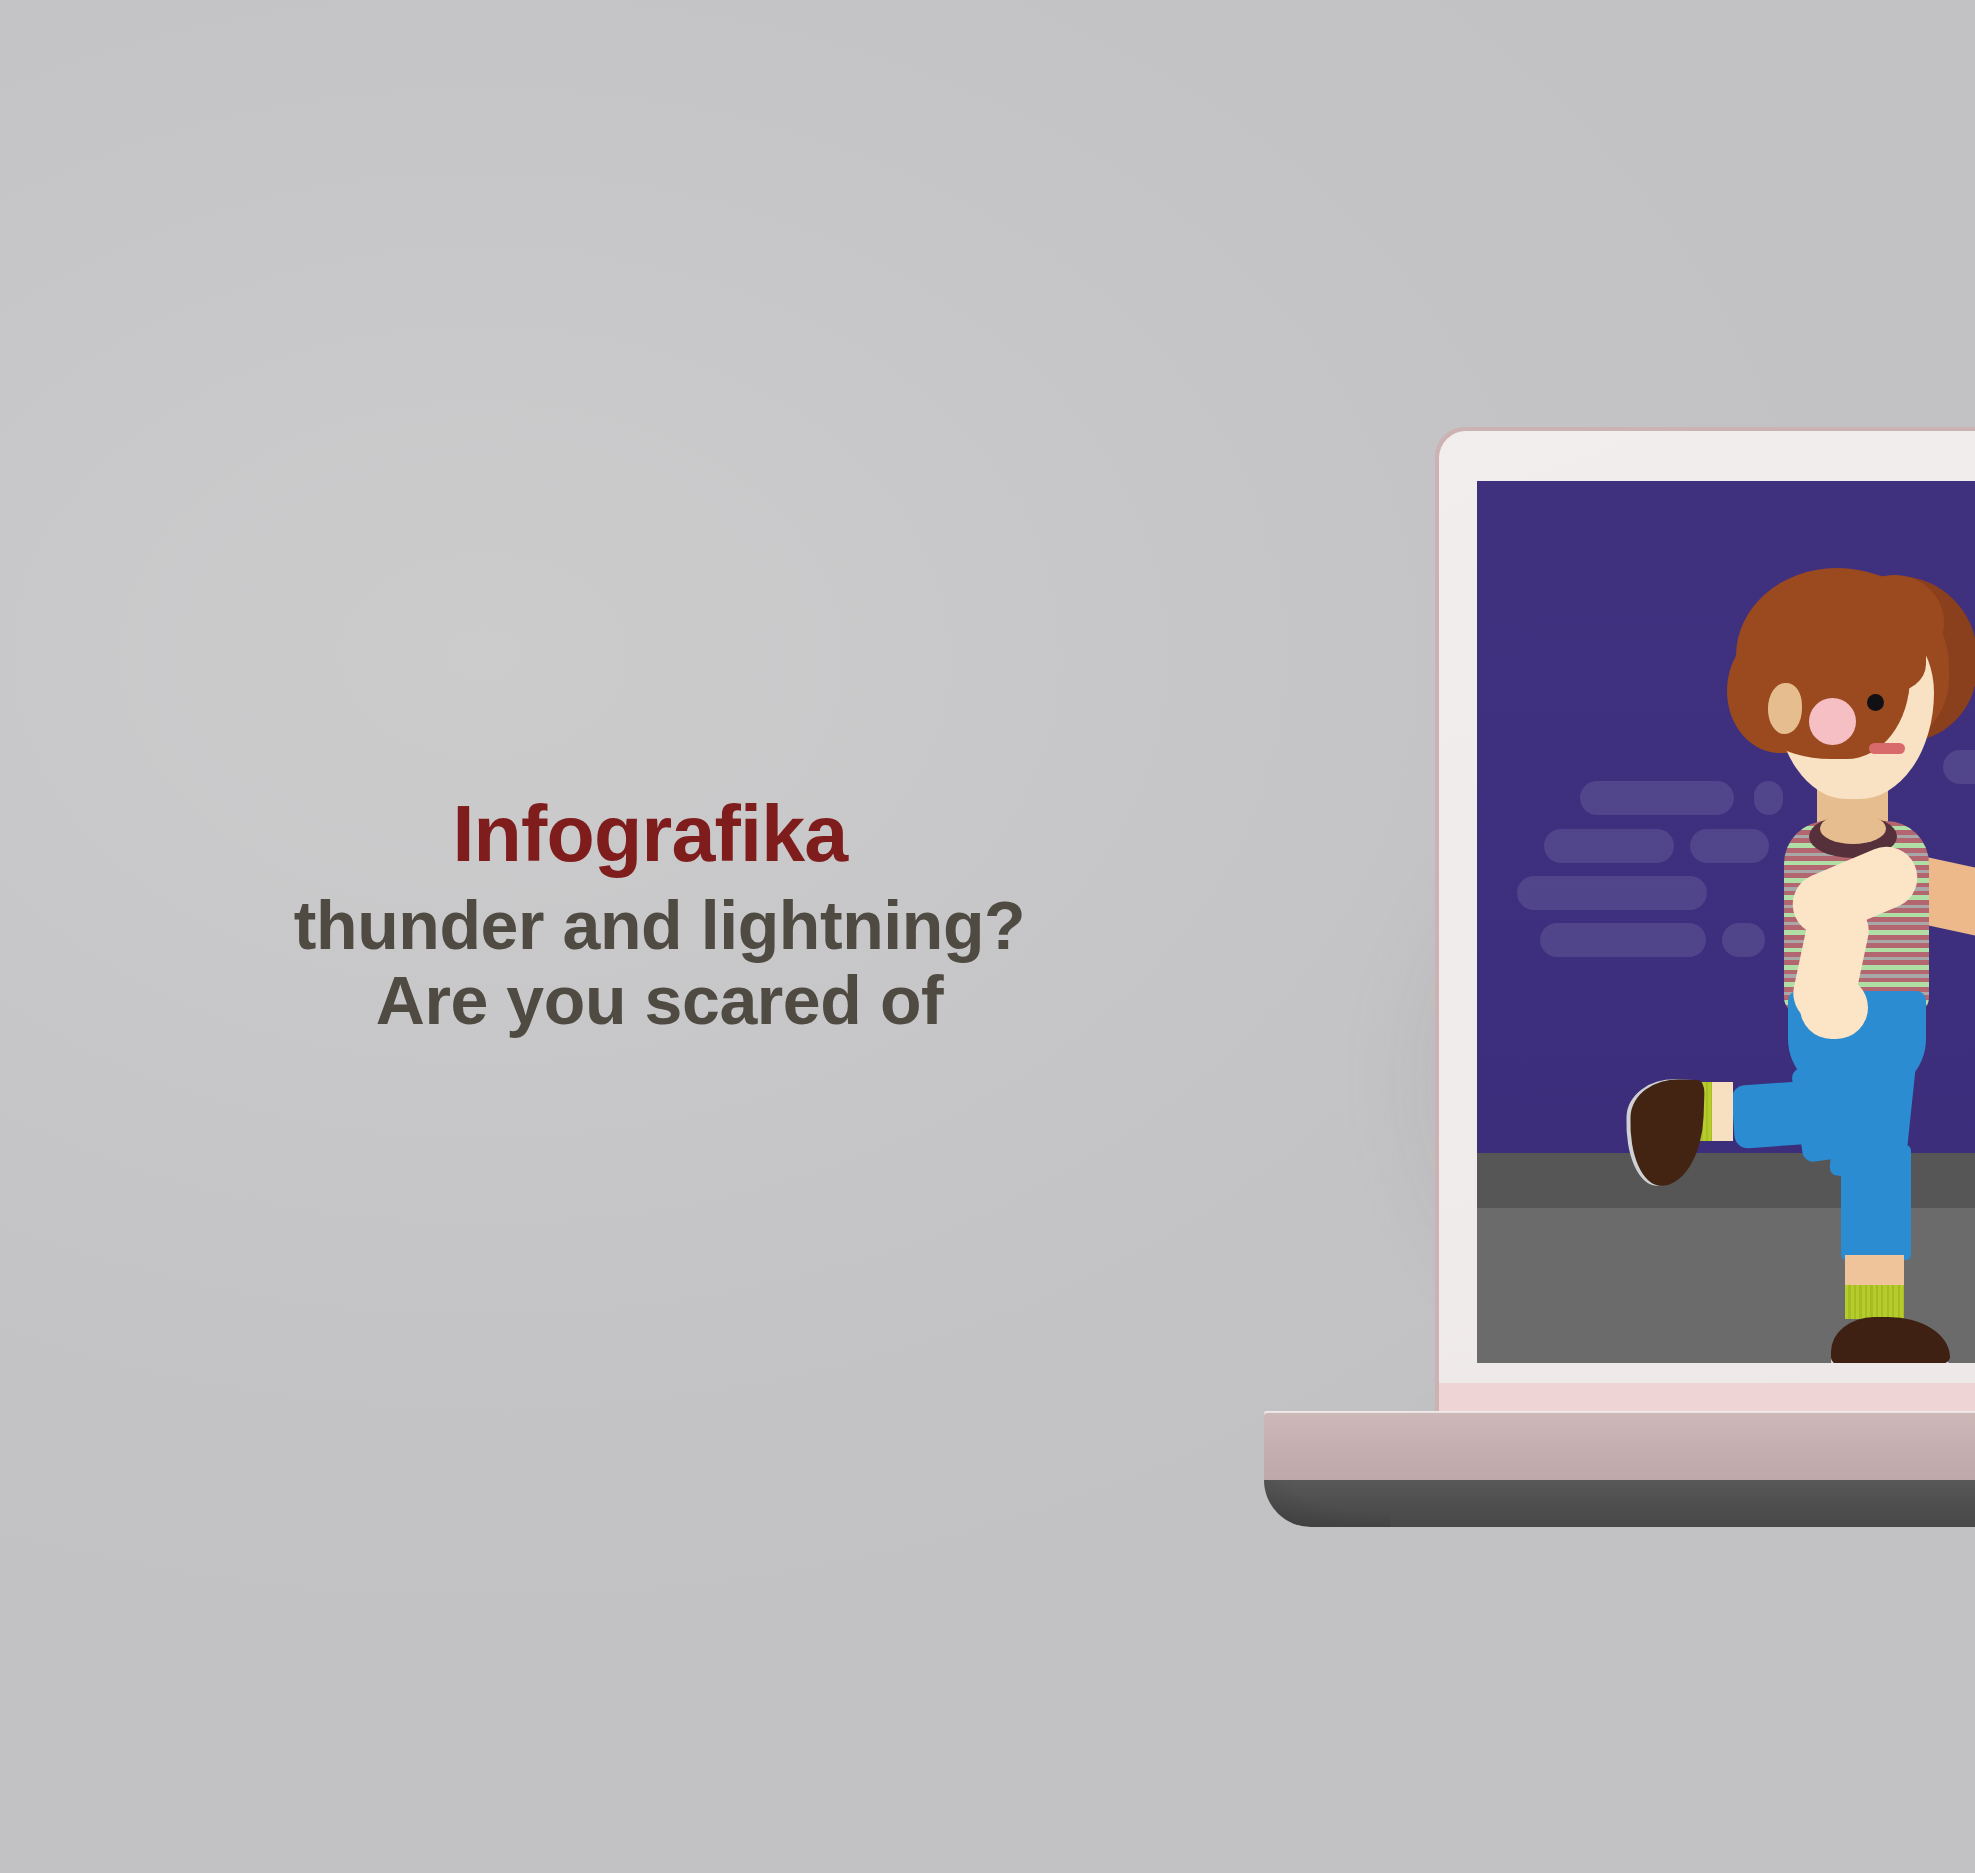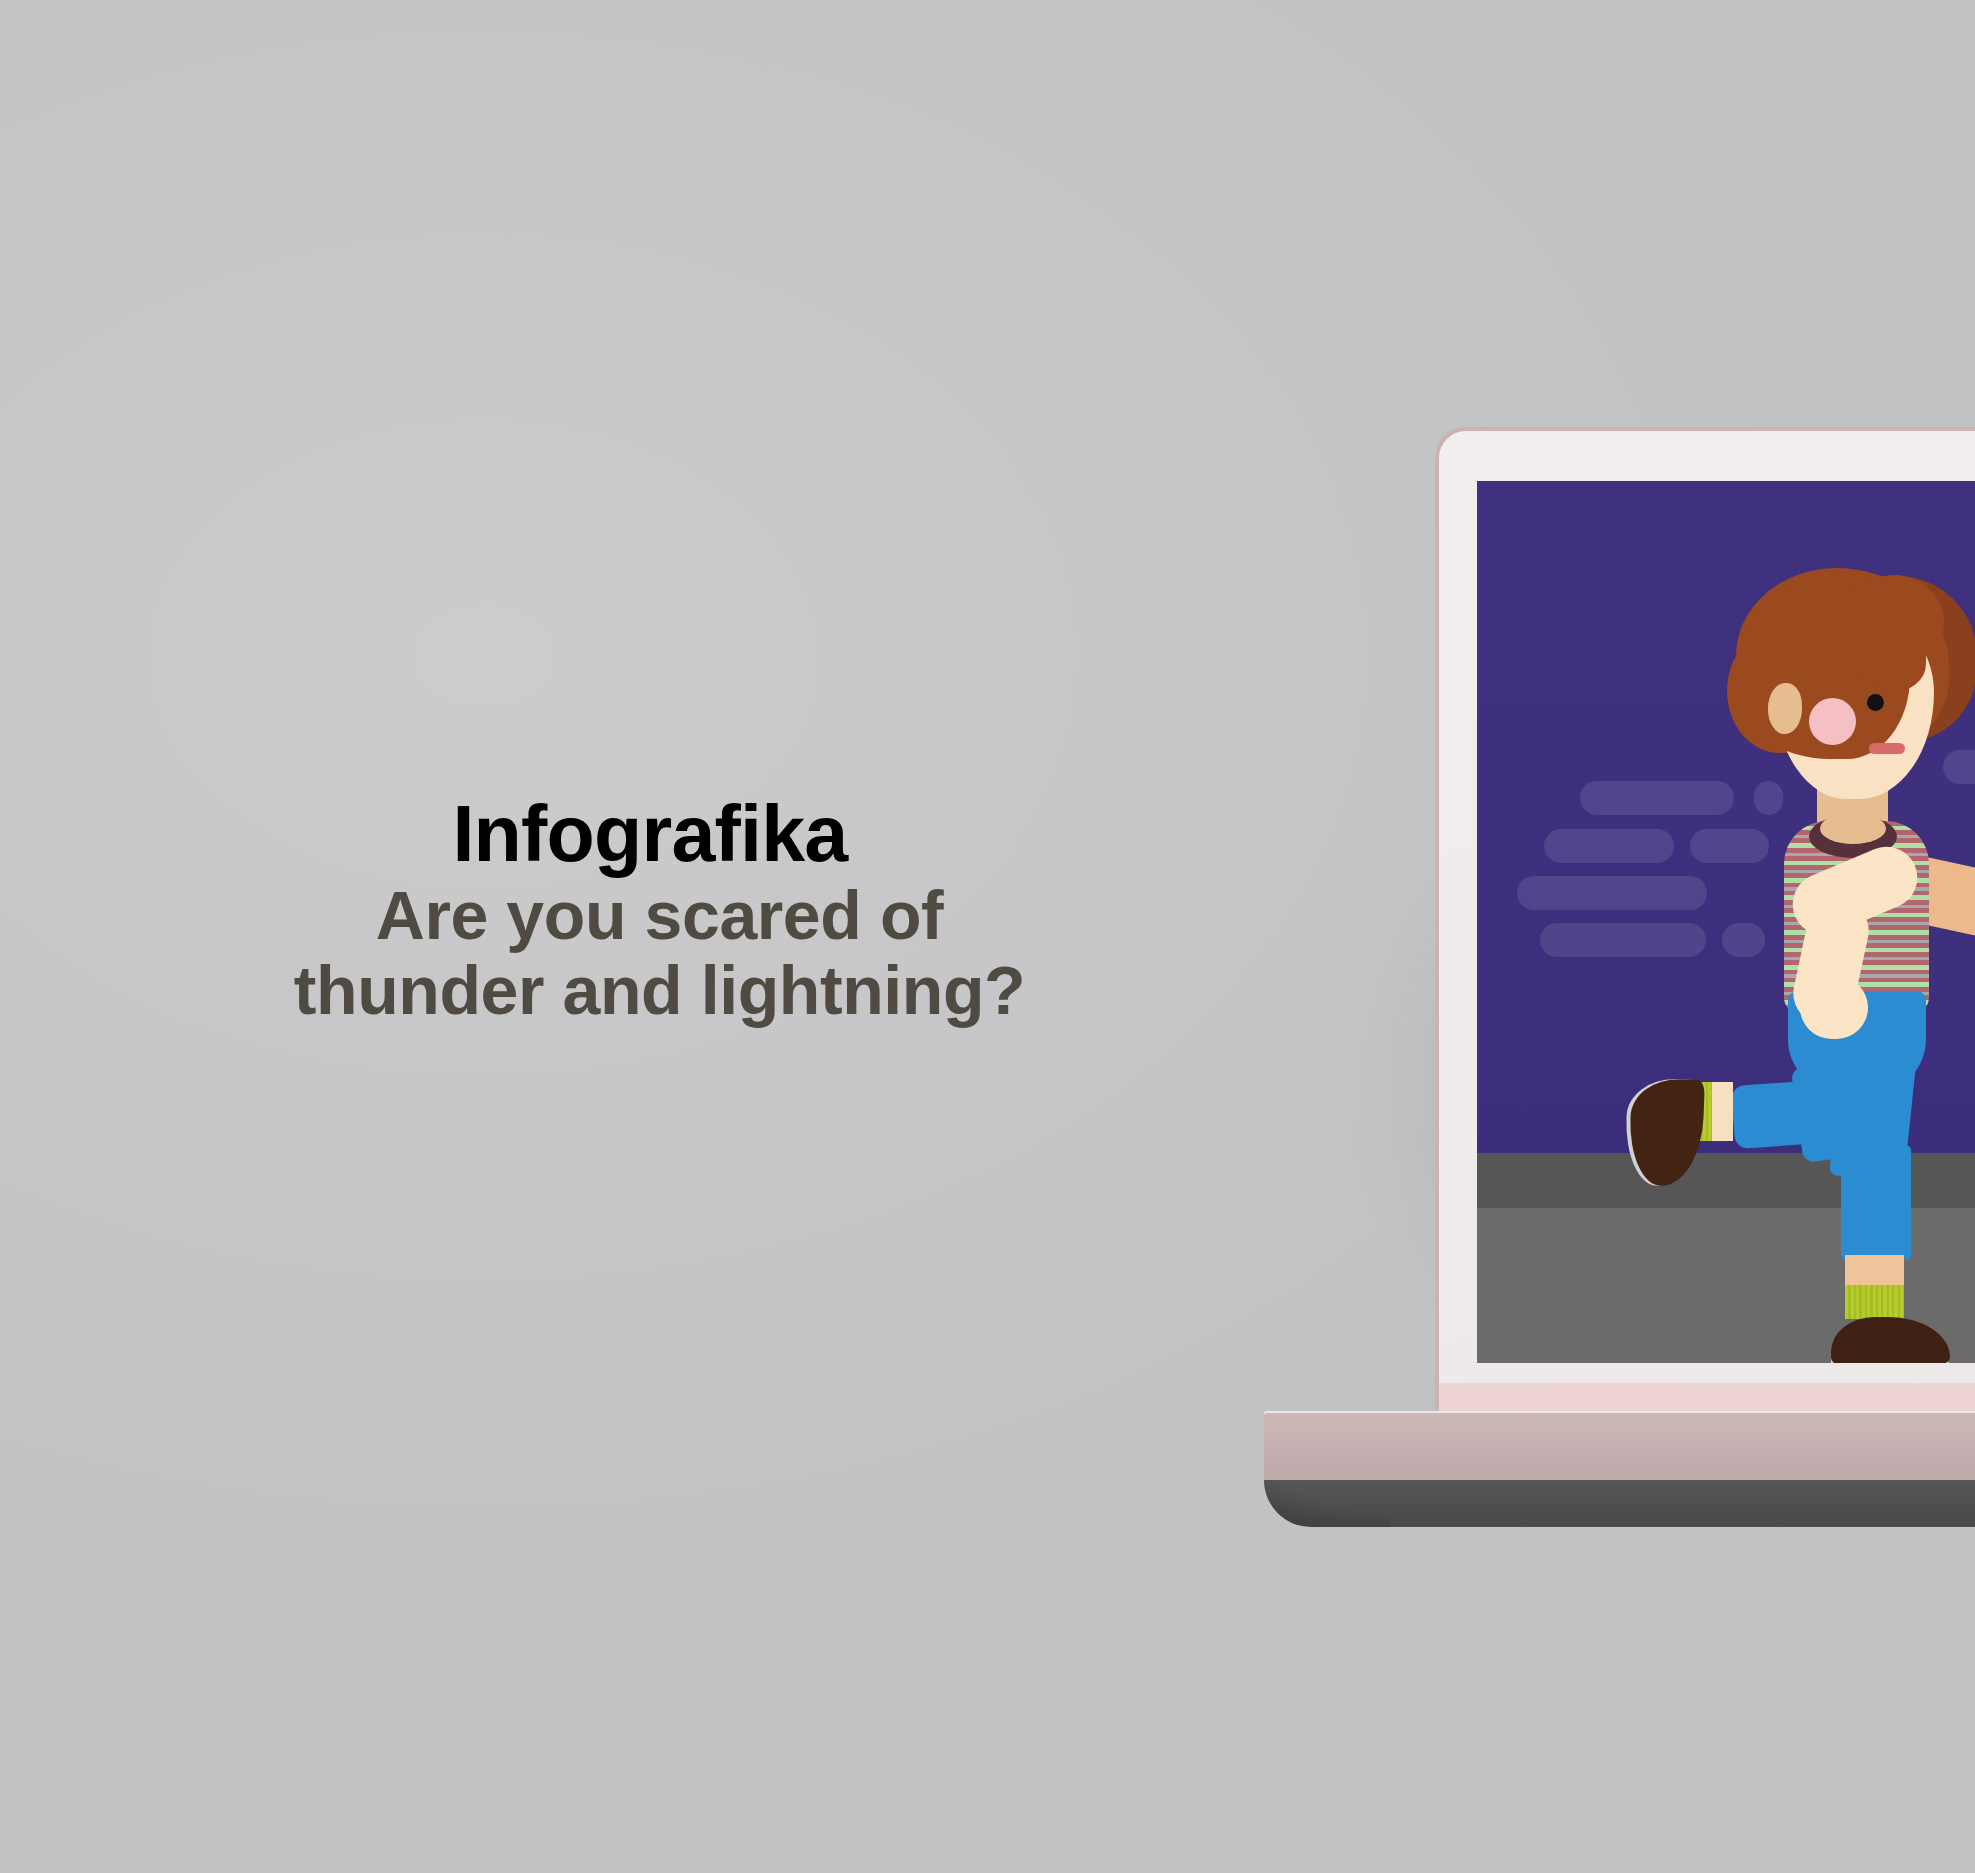--- a/index.html
+++ b/index.html
@@ -28,26 +28,26 @@
   
   .text-block {
     position: absolute;
     left: 0;
     top: 794px;
     width: 1264px;
     text-align: center;
   }
   .brand {
     display: block;
-    color: #000000;
+    color: #7f1d1d;
     font-size: 79px;
     font-weight: bold;
     letter-spacing: -0.8px;
     line-height: 1.0;
-    margin: 0 0 5px 0;
+    margin: 0 0 15px 0;
     padding-left: 36px;
   }
   .subline {
     display: block;
     color: #4f4b42;
     font-size: 68px;
     font-weight: bold;
     letter-spacing: -0.4px;
     line-height: 1.10;
     margin: 0;
@@ -485,22 +485,22 @@
 </style>
 </head>
 <body>
 
 <div id="stage">
 
   <div class="bg"></div>
 
   <div class="text-block">
     <span class="brand">Infografika</span>
+    <span class="subline">thunder and lightning?</span>
     <span class="subline">Are you scared of</span>
-    <span class="subline">thunder and lightning?</span>
   </div>
 
   <div class="laptop">
 
     <div class="laptop-shadow-soft"></div>
     <div class="laptop-shadow-floor"></div>
 
     <div class="lid"></div>
     <div class="bezel"></div>
     <div class="lid-pink"></div>

